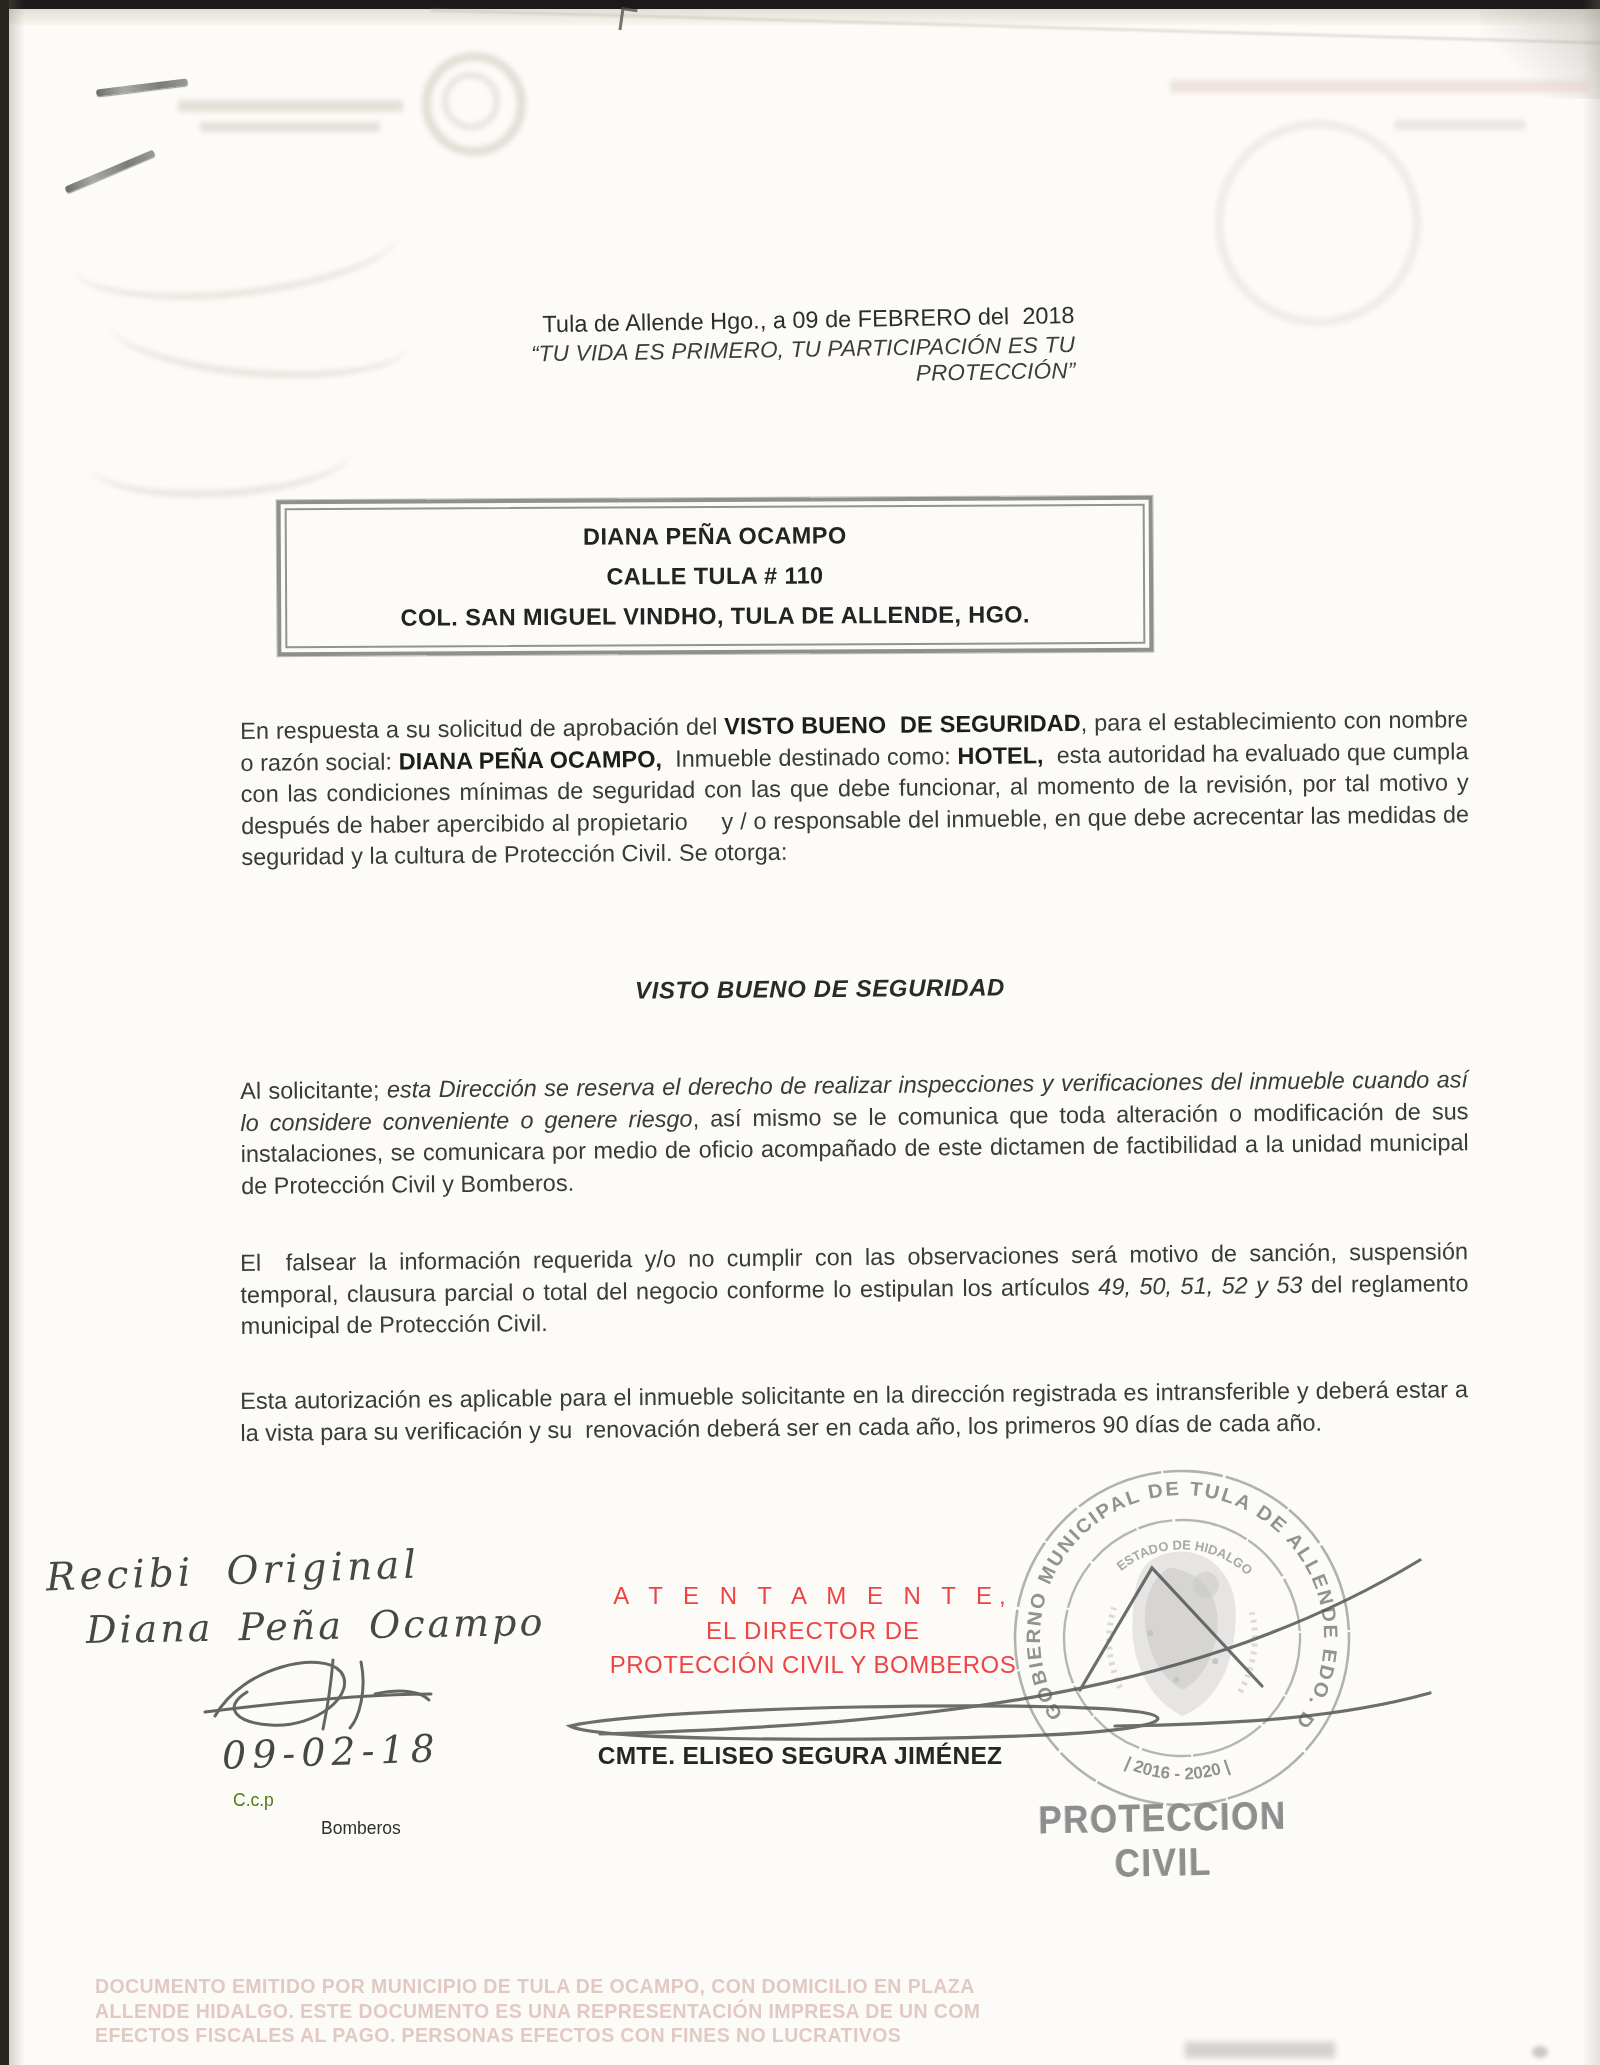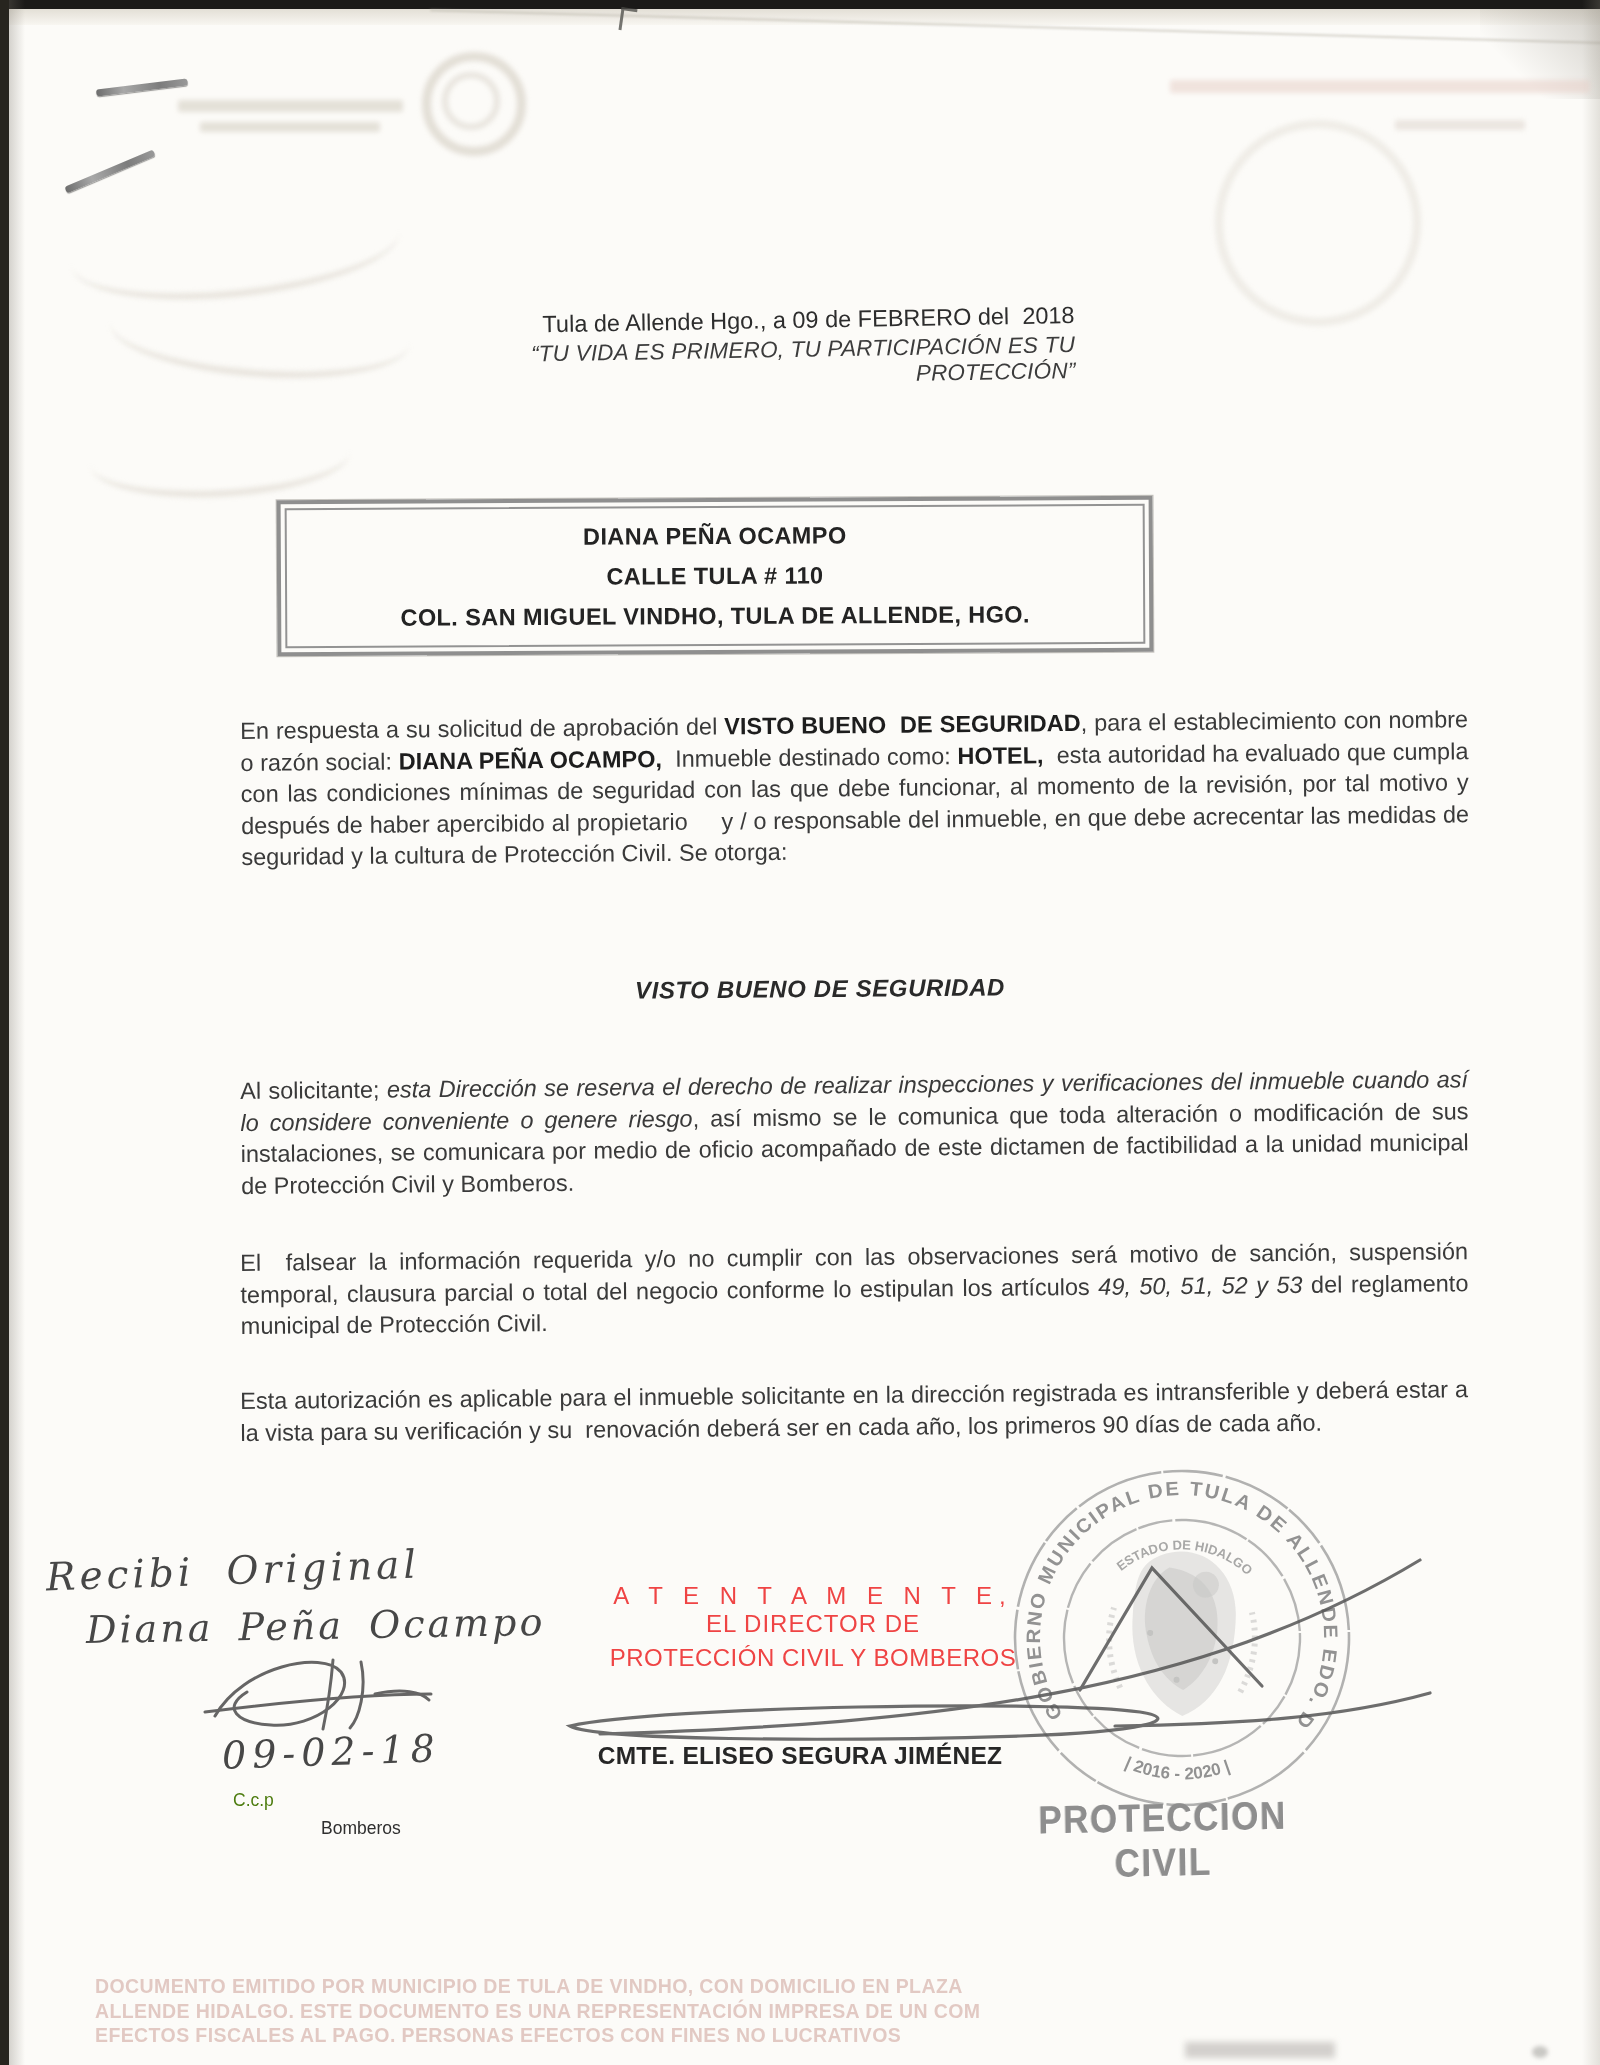--- a/index.html
+++ b/index.html
@@ -64,21 +64,21 @@
   .hand{font-family:"DejaVu Serif", serif;font-style:italic;color:#474747;}
   .hw1{top:1548px;left:46px;font-size:39px;letter-spacing:4px;word-spacing:16px;transform:rotate(-2deg);}
   .hw2{top:1604px;left:86px;font-size:38px;letter-spacing:3px;word-spacing:10px;transform:rotate(-1deg);}
   .hwdate{top:1730px;left:222px;font-size:38px;letter-spacing:6px;transform:rotate(-2deg);}
   .sig-svg{pointer-events:none;}
   .sig1{top:1632px;left:175px;}
   .sig2{top:1528px;left:540px;}
   
   .closing{top:1582px;left:558px;width:510px;text-align:center;color:#ef4444;}
   .closing .l1{font-size:24px;letter-spacing:7px;}
-  .closing .l2{font-size:24px;letter-spacing:1px;}
+  .closing .l2{font-size:24px;margin-top:7px;letter-spacing:1px;}
   .closing .l3{font-size:24px;margin-top:6px;letter-spacing:.5px;}
   .signer{top:1742px;left:590px;width:420px;text-align:center;font-weight:bold;font-size:24.5px;color:#262626;letter-spacing:.3px;}
   
   .stamp-svg{top:1428px;left:972px;transform:rotate(2deg);opacity:.9;}
   .stamp-text{font-family:"Liberation Sans", sans-serif;font-weight:bold;fill:#878787;}
   .protec{
     top:1800px;left:993px;width:340px;text-align:center;
     font-weight:bold;font-size:35px;letter-spacing:1.5px;color:#8e8e8e;
     transform:scaleY(1.12) rotate(-1deg);
     text-shadow:1px 1px 0 rgba(255,255,255,.6), -1px 0 0 rgba(120,120,120,.35);
@@ -196,17 +196,17 @@
     <g fill="none" stroke="#555" stroke-width="3.2" stroke-linecap="round" opacity=".85">
       <path d="M 30 198 C 120 178 520 172 600 184 C 645 191 605 204 480 208 C 280 214 55 212 30 198 Z"></path>
       <path d="M 60 206 C 400 196 660 165 880 32"></path>
       <path d="M 540 162 L 612 40 L 722 158"></path>
       <path d="M 575 198 C 700 196 800 190 890 165"></path>
     </g>
   </svg>
 
   <div class="abs ccp">C.c.p</div>
   <div class="abs archivo">Bomberos</div>
-  <div class="abs fineprint fp1">DOCUMENTO EMITIDO POR MUNICIPIO DE TULA DE VINDHO, CON DOMICILIO EN PLAZA</div>
+  <div class="abs fineprint fp1">DOCUMENTO EMITIDO POR MUNICIPIO DE TULA DE OCAMPO, CON DOMICILIO EN PLAZA</div>
   <div class="abs fineprint fp2">ALLENDE HIDALGO. ESTE DOCUMENTO ES UNA REPRESENTACIÓN IMPRESA DE UN COM</div>
   <div class="abs fineprint fp3">EFECTOS FISCALES AL PAGO. PERSONAS EFECTOS CON FINES NO LUCRATIVOS</div>
 
 </div>
 
 </body></html>

